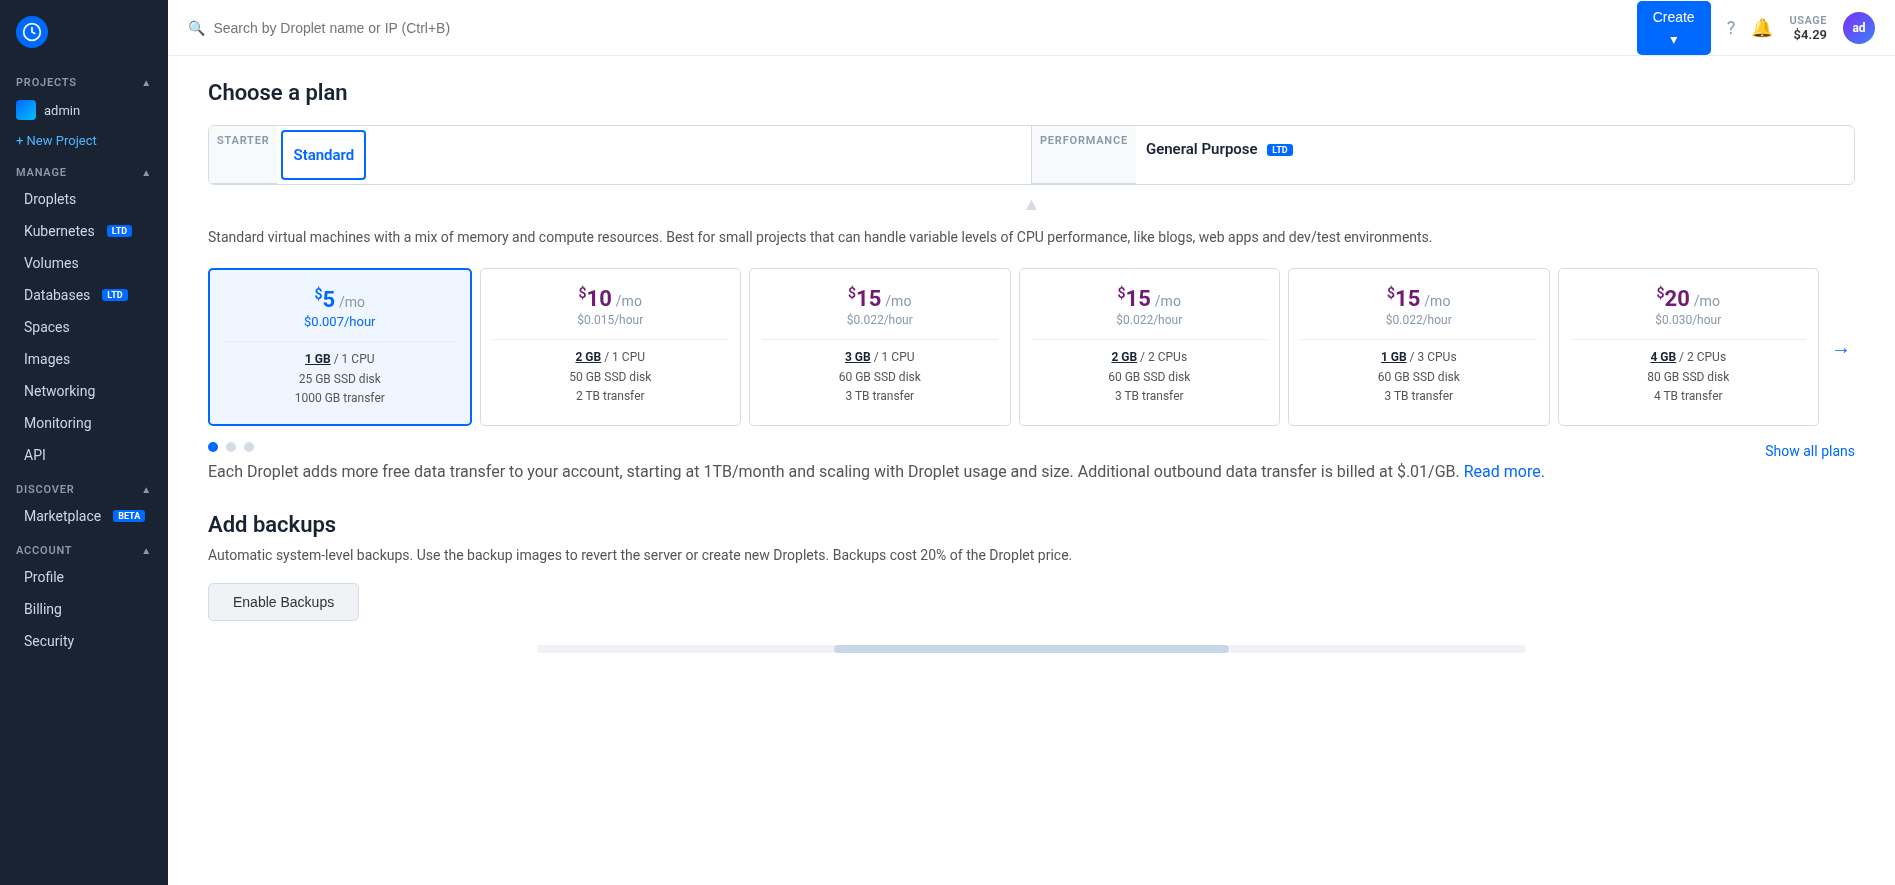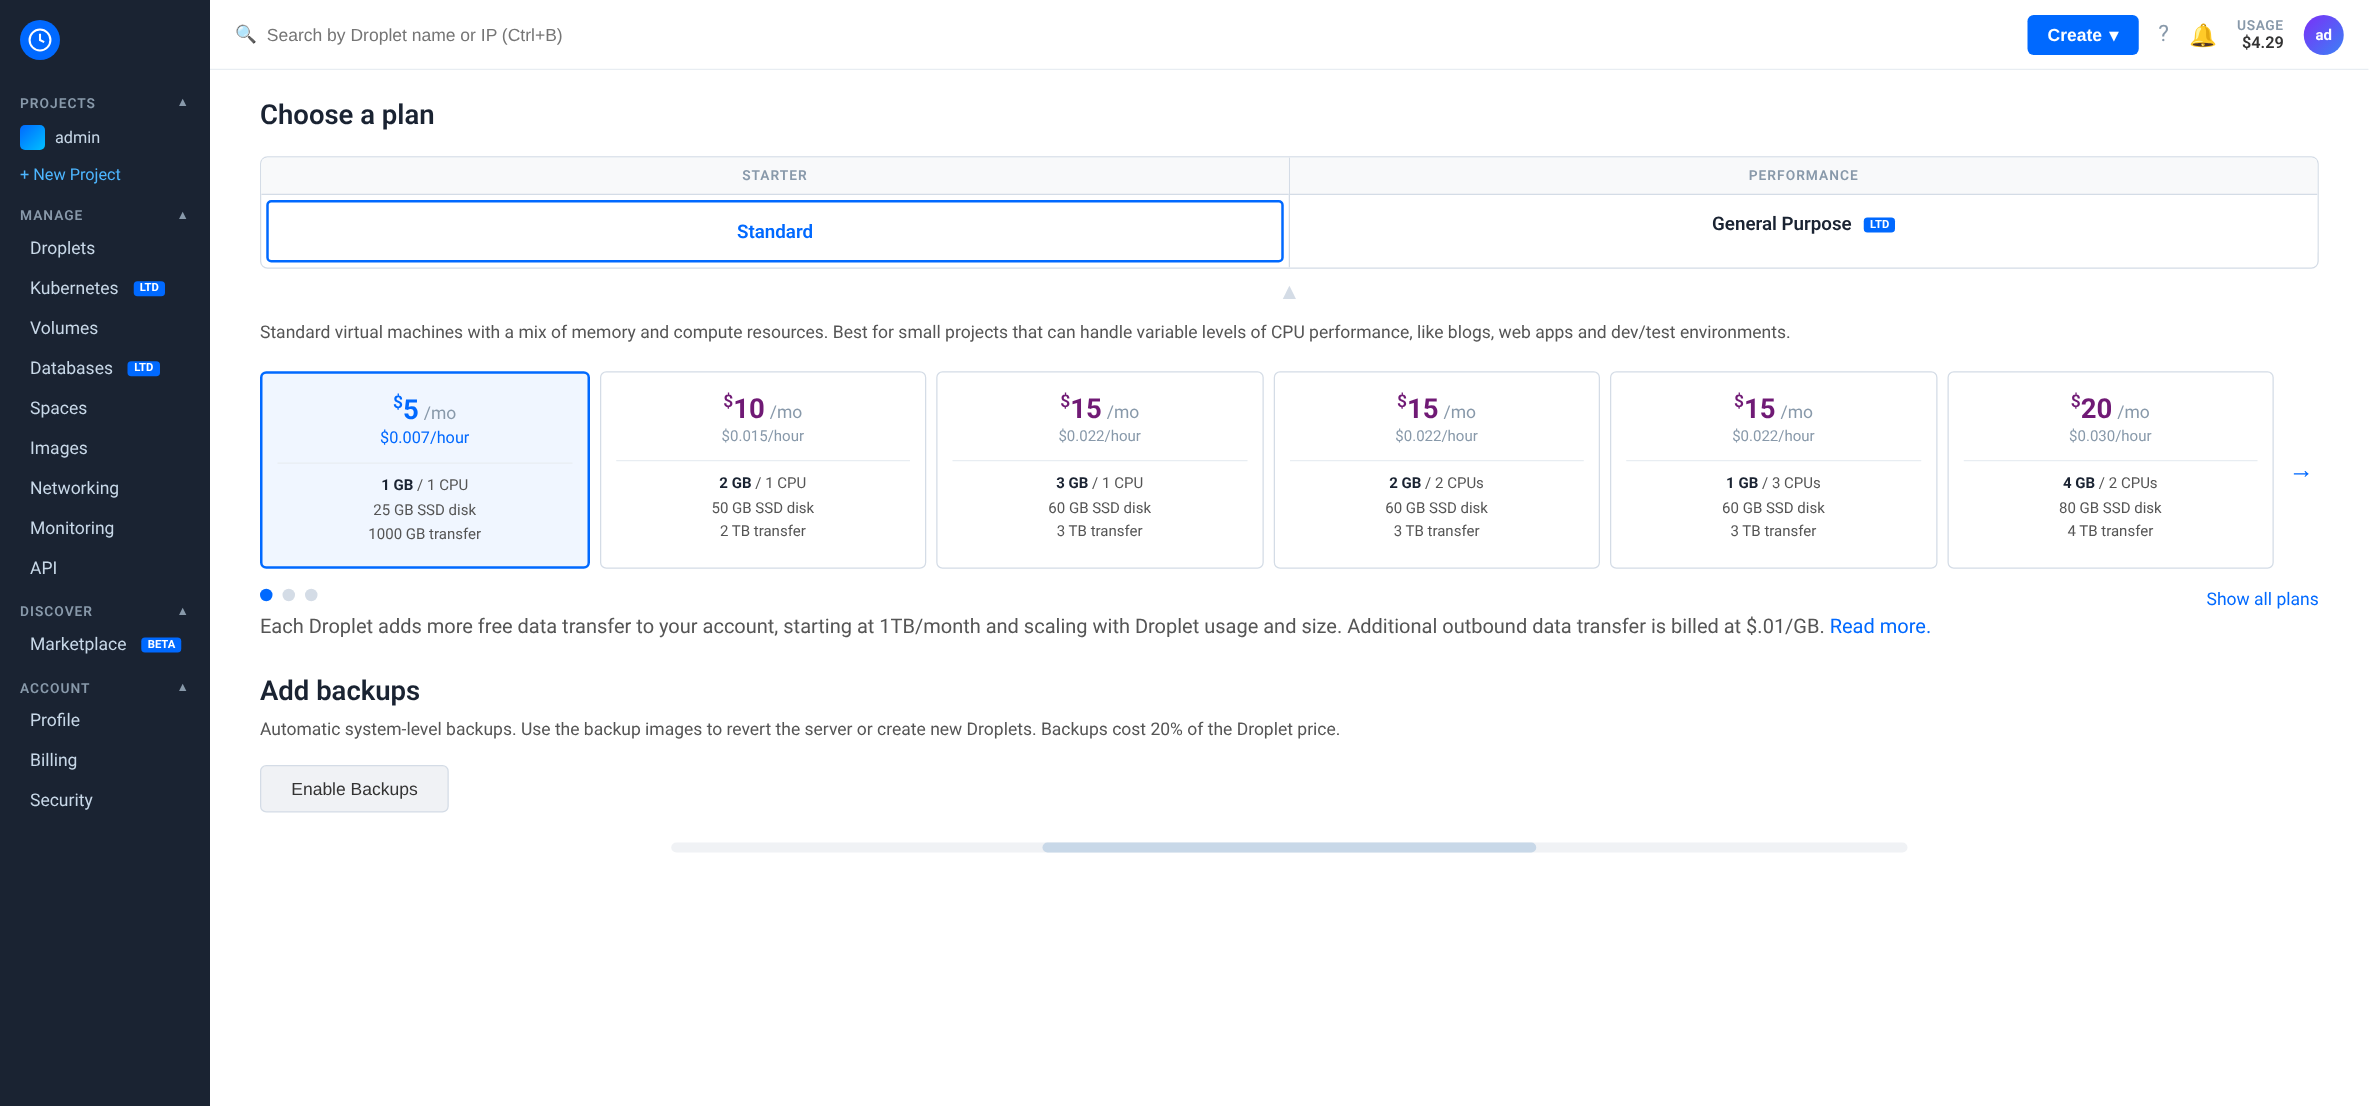--- a/index.html
+++ b/index.html
@@ -110,25 +110,26 @@
       flex: 1;
     }
     .topbar-right { display: flex; align-items: center; gap: 16px; }
     .create-btn {
       background: #0069ff;
       color: white;
       border: none;
       padding: 8px 16px;
       border-radius: 5px;
       font-size: 14px;
-      font-weight: 700;
+      font-weight: 400;
       cursor: pointer;
       display: flex;
       align-items: center;
       gap: 6px;
+      flex-direction: column;
     }
     .usage-block { text-align: right; font-size: 11px; }
     .usage-label { color: #8899aa; font-weight: 600; letter-spacing: 0.5px; }
     .usage-value { color: #333; font-weight: 600; font-size: 13px; }
     .avatar {
       width: 32px; height: 32px;
       border-radius: 50%;
       background: linear-gradient(135deg, #7b2ff7, #3b82f6);
       display: flex; align-items: center; justify-content: center;
       color: white; font-size: 12px; font-weight: 700;
@@ -154,21 +155,21 @@
     .plan-tabs-wrapper {
       border: 1px solid #d4dce6;
       border-radius: 6px;
       overflow: hidden;
       display: flex;
       margin-bottom: 8px;
     }
     .plan-tab-group {
       flex: 1;
       display: flex;
-      flex-direction: column;
+      flex-direction: row;
       border-right: 1px solid #d4dce6;
     }
     .plan-tab-group:last-child { border-right: none; }
     .plan-group-label {
       text-align: center;
       font-size: 11px;
       font-weight: 600;
       color: #8899aa;
       letter-spacing: 0.8px;
       text-transform: uppercase;
@@ -283,21 +284,21 @@
       border: none;
       border-top: 1px solid #e8edf2;
       margin: 8px 0;
     }
     .price-card .specs {
       font-size: 12px;
       color: #555;
       text-align: center;
       line-height: 1.6;
     }
-    .price-card .specs .spec-bold { font-weight: 700; color: #1a2332; }
+    .price-card .specs .spec-bold { font-weight: 700; color: #1a2332; text-decoration: underline; }
     .cards-arrow {
       display: flex;
       align-items: center;
       justify-content: center;
       color: #0069ff;
       font-size: 20px;
       padding: 0 4px;
       cursor: pointer;
     }
 

